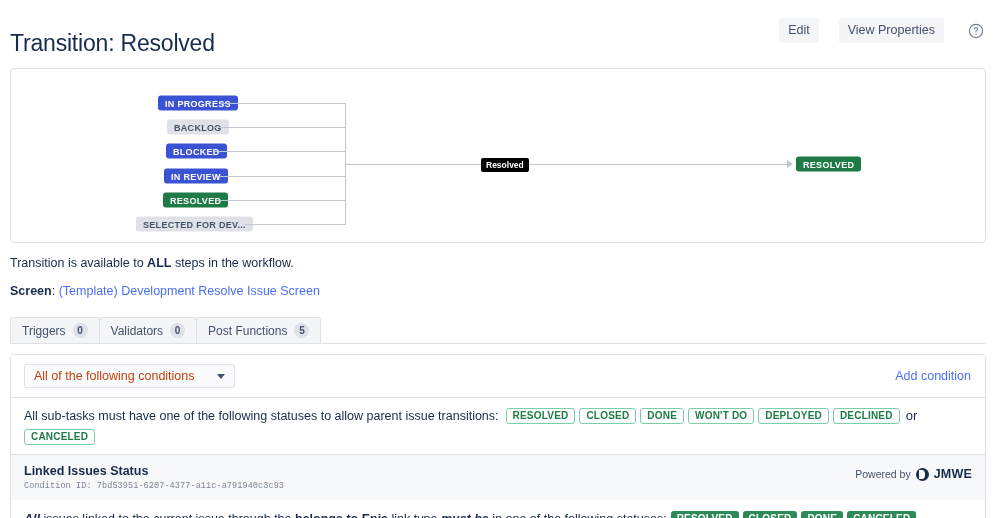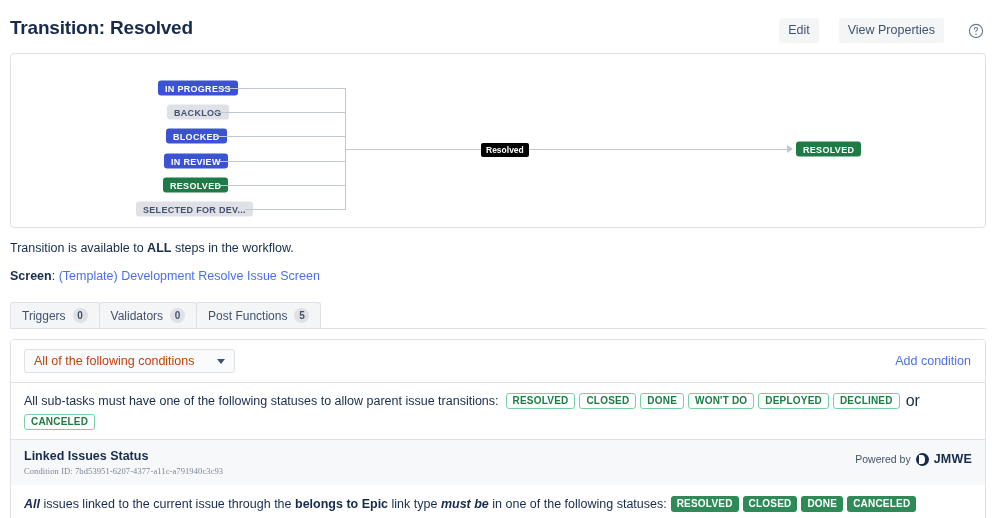--- a/index.html
+++ b/index.html
@@ -21,25 +21,25 @@
     font-size: 11.5px;
     color: #7A869A;
     line-height: 14px;
     display: flex;
     align-items: center;
     gap: 5px;
   }
   .breadcrumb a { color: #7A869A; text-decoration: none; }
   .breadcrumb .sep { color: #B3BAC5; }
   .page-title {
-    font-size: 19px;
-    font-weight: 700;
+    font-size: 23px;
+    font-weight: 400;
     letter-spacing: -0.2px;
     color: #172B4D;
-    margin-top: 3px;
+    margin-top: 18px;
     line-height: 26px;
   }
   .head-actions {
     position: absolute;
     right: 12px;
     top: 18px;
     display: flex;
     align-items: center;
     gap: 20px;
   }
@@ -250,21 +250,21 @@
   }
   .lozenge.outline-green {
     border: 1px solid #79D0A5;
     color: #1E7B45;
     background: #ffffff;
   }
   .lozenge.solid-green {
     background: #2E8B57;
     color: #ffffff;
   }
-  .or-txt { color: #172B4D; font-size: 16px; margin: 0 2px; text-align: right; }
+  .or-txt { color: #172B4D; font-size: 13px; margin: 0 2px; text-align: right; }
 
   
   .jmwe-head {
     border-top: 1px solid #DFE1E6;
     background: #F7F8F9;
     padding: 8px 13px 9px 13px;
     display: flex;
     align-items: flex-start;
     justify-content: space-between;
   }
@@ -272,21 +272,21 @@
     font-size: 12.5px;
     font-weight: 700;
     color: #172B4D;
     line-height: 16px;
   }
   .jmwe-id {
     font-size: 8.5px;
     color: #7A869A;
     margin-top: 2px;
     letter-spacing: 0.1px;
-    font-family: Liberation Serif, serif;
+    font-family: Liberation Mono, monospace;
   }
   .powered {
     display: flex;
     align-items: center;
     gap: 5px;
     font-size: 10.5px;
     color: #42526E;
     margin-top: 4px;
   }
   .jmwe-mark {

